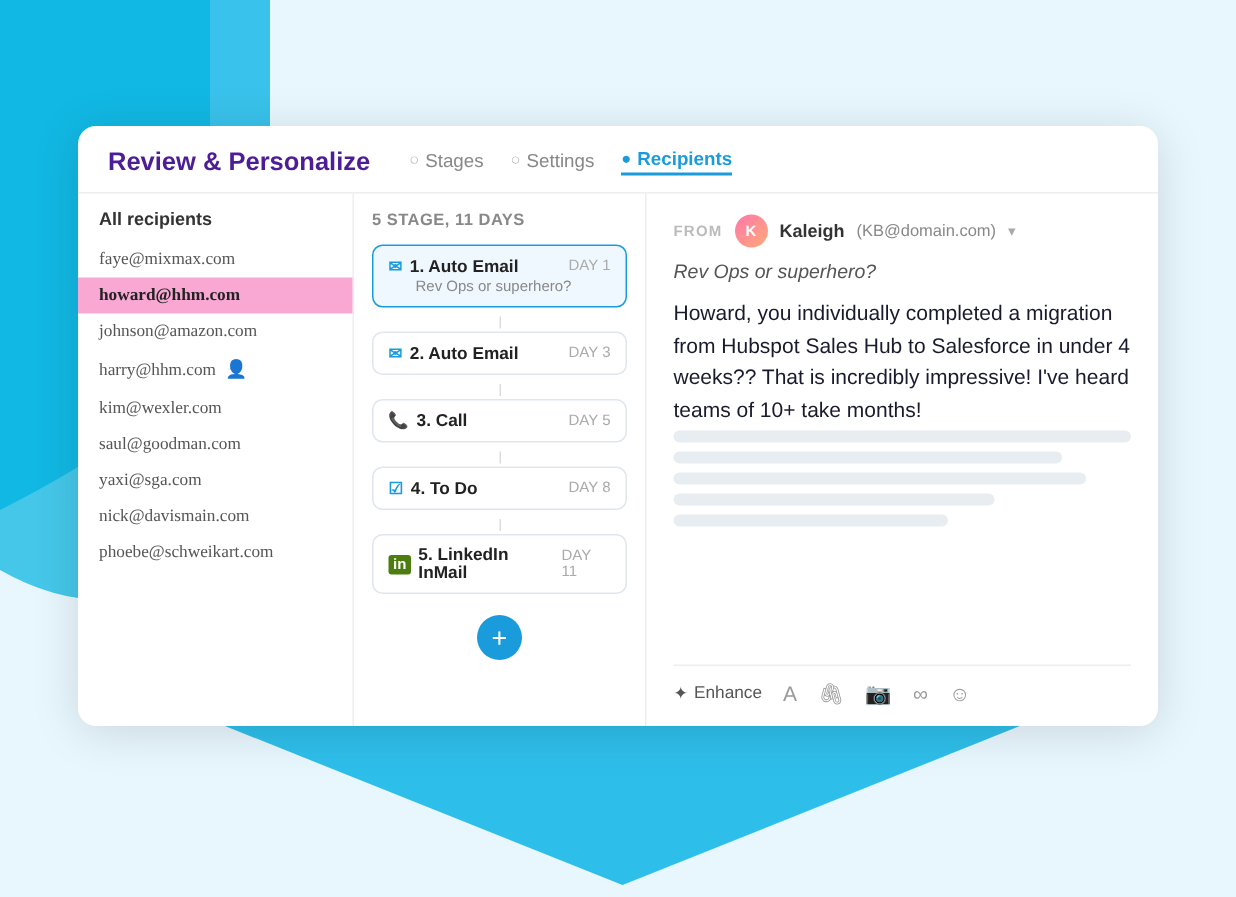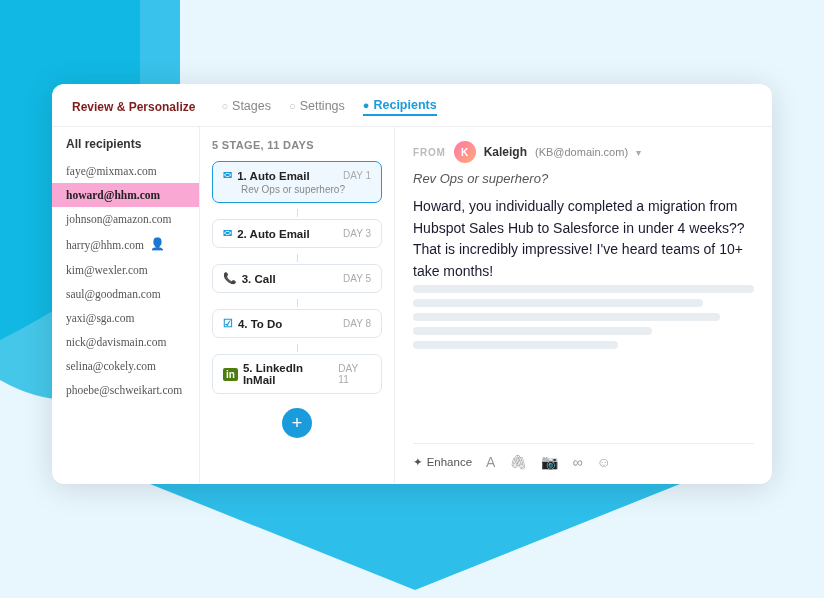--- a/index.html
+++ b/index.html
@@ -41,23 +41,23 @@
 
     
     .card-header {
       display: flex;
       align-items: center;
       padding: 14px 20px 10px 20px;
       border-bottom: 1px solid #eee;
       gap: 16px;
     }
     .card-title {
-      font-size: 12px;
+      font-size: 17px;
       font-weight: 700;
-      color: #7f1d1d;
+      color: #4c1d95;
       margin-right: 10px;
     }
     .nav-tabs {
       display: flex;
       gap: 18px;
       align-items: center;
     }
     .nav-tab {
       font-size: 12.5px;
       color: #888;
@@ -82,21 +82,21 @@
 
     
     .card-body {
       display: flex;
       flex: 1;
       min-height: 340px;
     }
 
     
     .recipients-col {
-      width: 148px;
+      width: 184px;
       border-right: 1px solid #eee;
       display: flex;
       flex-direction: column;
       padding: 10px 0;
       flex-shrink: 0;
     }
     .recipients-header {
       font-size: 12px;
       font-weight: 700;
       color: #333;
@@ -357,23 +357,20 @@
         <span>kim@wexler.com</span>
       </div>
       <div class="recipient-item">
         <span>saul@goodman.com</span>
       </div>
       <div class="recipient-item">
         <span>yaxi@sga.com</span>
       </div>
       <div class="recipient-item">
         <span>nick@davismain.com</span>
-      </div>
-      <div class="recipient-item">
-        <span>selina@cokely.com</span>
       </div>
       <div class="recipient-item">
         <span>phoebe@schweikart.com</span>
       </div>
     </div>
 
     <div class="stages-col">
       <div class="stages-header">5 STAGE, 11 DAYS</div>
 
       <div class="stage-item active-stage">

